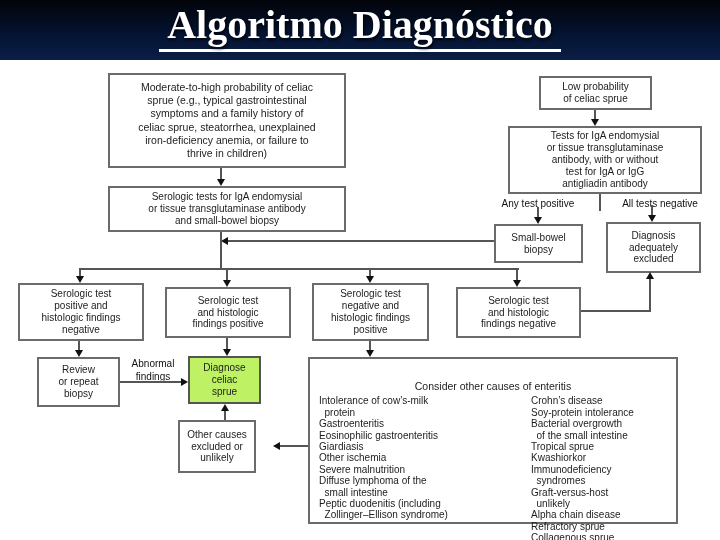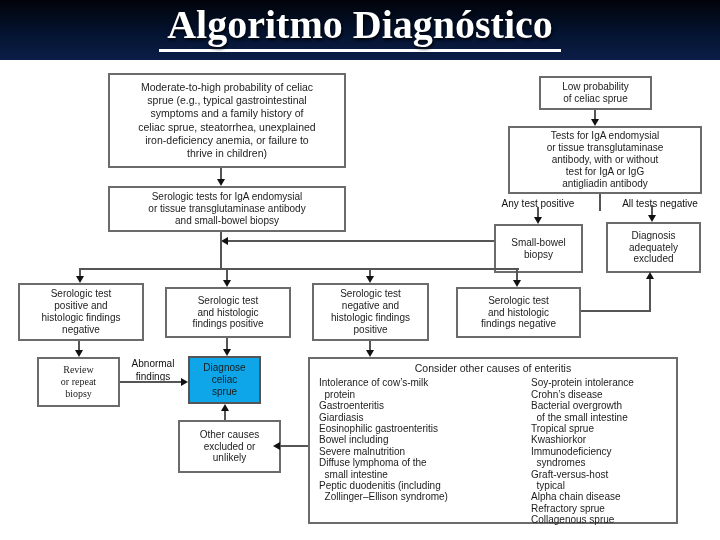--- a/index.html
+++ b/index.html
@@ -22,29 +22,29 @@
   .arr{position:absolute;width:0;height:0;}
   .arr.down{border-left:4px solid transparent;border-right:4px solid transparent;border-top:7px solid #111;}
   .arr.up{border-left:4px solid transparent;border-right:4px solid transparent;border-bottom:7px solid #111;}
   .arr.left{border-top:4px solid transparent;border-bottom:4px solid transparent;border-right:7px solid #111;}
   .arr.right{border-top:4px solid transparent;border-bottom:4px solid transparent;border-left:7px solid #111;}
   
   #box-moderate{left:108px;top:73px;width:238px;height:95px;font-size:10.5px;line-height:1.27;}
   #box-lowprob{left:539px;top:76px;width:113px;height:34px;}
   #box-testsiga{left:508px;top:126px;width:194px;height:68px;line-height:1.2;}
   #box-serologic{left:108px;top:186px;width:238px;height:46px;}
-  #box-smallbowel{left:494px;top:224px;width:89px;height:49px;}
+  #box-smallbowel{left:494px;top:224px;width:89px;height:39px;}
   #box-diagexcluded{left:606px;top:222px;width:95px;height:51px;}
   #box-sero-a{left:18px;top:283px;width:126px;height:58px;}
   #box-sero-b{left:165px;top:287px;width:126px;height:51px;}
   #box-sero-c{left:312px;top:283px;width:117px;height:58px;}
   #box-sero-d{left:456px;top:287px;width:125px;height:51px;}
-  #box-review{left:37px;top:357px;width:83px;height:50px;font-family:Liberation Serif, serif;}
-  #box-diagnose{left:188px;top:356px;width:73px;height:48px;background:#0ea5e9;border-color:#555;}
-  #box-othercauses{left:178px;top:420px;width:103px;height:53px;}
+  #box-review{left:37px;top:357px;width:83px;height:50px;}
+  #box-diagnose{left:188px;top:356px;width:73px;height:48px;background:#bef264;border-color:#555;}
+  #box-othercauses{left:178px;top:420px;width:78px;height:53px;}
   #box-enteritis{left:308px;top:357px;width:370px;height:167px;display:block;padding:0;text-align:left;white-space:normal;}
   
   #lbl-anypos{left:483px;top:197px;width:110px;}
   #lbl-allneg{left:604px;top:197px;width:112px;}
   #lbl-abnormal{left:119px;top:357px;width:68px;}
   
   #ln-mod-sero{left:220px;top:168px;width:2px;height:12px;}   #ar-mod-sero{left:217px;top:179px;}
   #ln-low-tests{left:594px;top:110px;width:2px;height:10px;}  #ar-low-tests{left:591px;top:119px;}
   #ln-divider{left:599px;top:194px;width:2px;height:17px;}
   #ln-anypos{left:537px;top:207px;width:2px;height:11px;}     #ar-anypos{left:534px;top:217px;}
@@ -58,21 +58,21 @@
   #ln-dd{left:516px;top:270px;width:2px;height:11px;}         #ar-dd{left:513px;top:280px;}
   #ln-d-right{left:581px;top:310px;width:70px;height:2px;}
   #ln-d-up{left:649px;top:278px;width:2px;height:34px;}       #ar-d-up{left:646px;top:272px;}
   #ln-a-down{left:78px;top:341px;width:2px;height:10px;}      #ar-a-down{left:75px;top:350px;}
   #ln-b-down{left:226px;top:338px;width:2px;height:12px;}     #ar-b-down{left:223px;top:349px;}
   #ln-c-down{left:369px;top:341px;width:2px;height:10px;}     #ar-c-down{left:366px;top:350px;}
   #ln-review-diag{left:120px;top:381px;width:61px;height:2px;}#ar-review-diag{left:181px;top:378px;}
   #ln-oc-up{left:224px;top:410px;width:2px;height:10px;}      #ar-oc-up{left:221px;top:404px;}
   #ln-ent-oc{left:280px;top:445px;width:28px;height:2px;}     #ar-ent-oc{left:273px;top:442px;}
   
-  .big-title{font-size:10.5px;color:#1c1c1c;text-align:center;margin:3px 0 3px;}
+  .big-title{font-size:10.5px;color:#1c1c1c;text-align:center;margin:21px 0 3px;}
   .cols{display:flex;padding:0 4px 0 9px;}
   .col{font-size:10px;line-height:11.4px;color:#1c1c1c;}
   .col.leftcol{width:212px;}
   .col.rightcol{flex:1;}
   .li{white-space:pre-wrap;}
 </style>
 </head>
 <body>
 
 <div class="slide">
@@ -168,40 +168,40 @@
   <div class="line" id="ln-ent-oc"></div>
   <div class="arr left" id="ar-ent-oc"></div>
 
   <div class="fbox" id="box-enteritis">
     <div class="big-title">Consider other causes of enteritis</div>
     <div class="cols">
       <div class="col leftcol">
         <div class="li">Intolerance of cow’s-milk
   protein</div>
         <div class="li">Gastroenteritis</div>
+        <div class="li">Eosinophilic gastroenteritis</div>
         <div class="li">Giardiasis</div>
-        <div class="li">Eosinophilic gastroenteritis</div>
-        <div class="li">Bowel including</div>
+        <div class="li">Other ischemia</div>
         <div class="li">Severe malnutrition</div>
         <div class="li">Diffuse lymphoma of the
   small intestine</div>
         <div class="li">Peptic duodenitis (including
   Zollinger–Ellison syndrome)</div>
       </div>
       <div class="col rightcol">
+        <div class="li">Crohn’s disease</div>
         <div class="li">Soy-protein intolerance</div>
-        <div class="li">Crohn’s disease</div>
         <div class="li">Bacterial overgrowth
   of the small intestine</div>
         <div class="li">Tropical sprue</div>
         <div class="li">Kwashiorkor</div>
         <div class="li">Immunodeficiency
   syndromes</div>
         <div class="li">Graft-versus-host
-  typical</div>
+  unlikely</div>
         <div class="li">Alpha chain disease</div>
         <div class="li">Refractory sprue</div>
         <div class="li">Collagenous sprue</div>
       </div>
     </div>
   </div>
 
 </div>
 
 </body></html>

